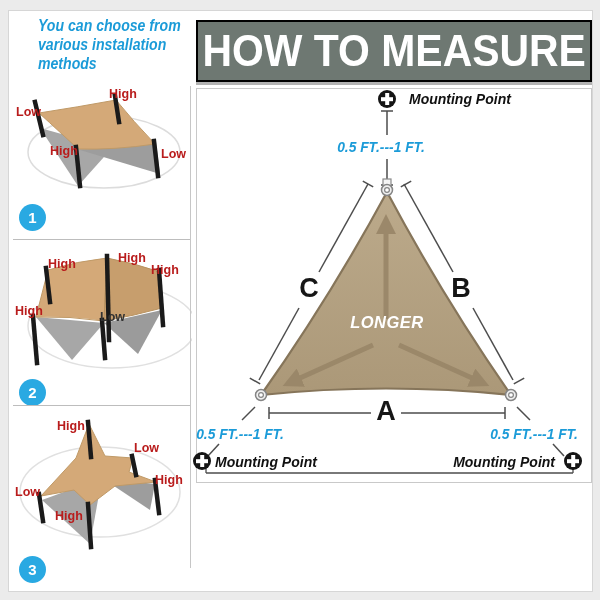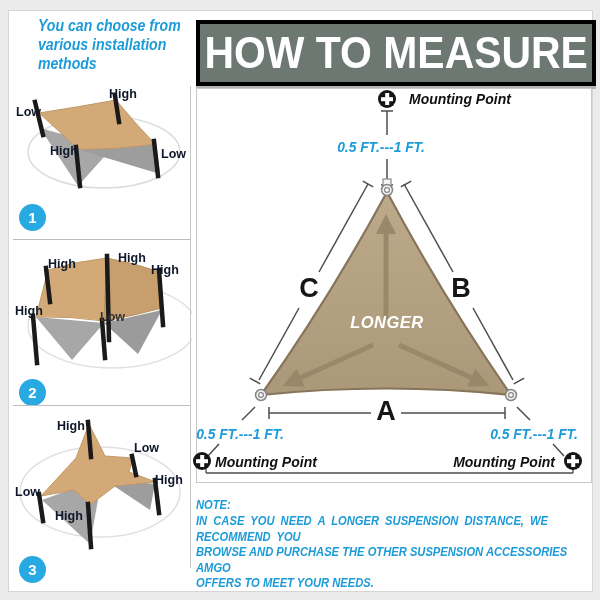--- a/index.html
+++ b/index.html
@@ -4,28 +4,28 @@
 <style>
   html,body{margin:0;padding:0;}
   #stage{position:relative;width:600px;height:600px;background:#ebebeb;
          font-family:"Liberation Sans","DejaVu Sans",sans-serif;overflow:hidden;}
   #card{position:absolute;left:8px;top:10px;width:583px;height:580px;background:#ffffff;
         border:1px solid #d6d6d6;}
   .abs{position:absolute;}
   
   #intro{left:38px;top:16px;width:175px;font-size:16px;font-weight:bold;font-style:italic;
          color:var(--accent);line-height:19px;transform:scaleX(.88);transform-origin:left top;}
-  .hl-label{position:absolute;font-size:12.5px;font-weight:bold;color:#0f172a;white-space:nowrap;}
+  .hl-label{position:absolute;font-size:12.5px;font-weight:bold;color:#b91c1c;white-space:nowrap;}
   .badge{position:absolute;left:19px;width:27px;height:27px;border-radius:50%;background:#29a9e2;
          color:#fff;font-weight:bold;font-size:15px;display:flex;align-items:center;justify-content:center;}
   .hdivider{position:absolute;left:13px;width:177px;height:1px;background:#bdbdbd;}
   #vdivider{position:absolute;left:190px;top:86px;width:1px;height:482px;background:#c6c6c6;}
   
   #titlebar{left:196px;top:20px;width:392px;height:58px;background:var(--titlebg);
-            border:4px solid #000000;box-shadow:0 3px 0 #b3b3b3;
+            border:2px solid #000000;box-shadow:0 3px 0 #b3b3b3;
             display:flex;align-items:center;justify-content:center;}
   #titlebar span{color:#ffffff;font-weight:bold;font-size:44px;letter-spacing:0px;
                  transform:scaleX(.93);white-space:nowrap;}
   
   #mainbox{left:196px;top:88px;width:394px;height:393px;border:1px solid #c9c9c9;background:#fff;}
   #diagram-svg{position:absolute;left:0;top:0;overflow:visible;}
   .dlabel{position:absolute;white-space:nowrap;}
   .mount-label{font-size:14px;font-weight:bold;font-style:italic;color:#111;}
   .dist-label{font-size:15px;font-weight:bold;font-style:italic;color:var(--accent);
               width:106px;text-align:center;transform:scaleX(.92);}
@@ -221,21 +221,13 @@
 
     <span class="dlabel dist-label" style="left:-10px;top:336px;">0.5 FT.---1 FT.</span>
     <span class="dlabel dist-label" style="left:284px;top:336px;">0.5 FT.---1 FT.</span>
 
     <span class="screw" style="left:-4px;top:363px;"></span>
     <span class="dlabel mount-label" style="left:18px;top:365px;">Mounting Point</span>
     <span class="dlabel mount-label" style="left:230px;top:365px;width:128px;text-align:right;">Mounting Point</span>
     <span class="screw" style="left:367px;top:363px;"></span>
   </div>
 
-  <div class="abs" id="note">
-    <div class="inner">
-      <div id="note-heading">NOTE:</div>
-      <div class="note-line">IN CASE YOU NEED A LONGER SUSPENSION DISTANCE, WE RECOMMEND YOU</div>
-      <div class="note-line">BROWSE AND PURCHASE THE OTHER SUSPENSION ACCESSORIES AMGO</div>
-      <div class="note-line">OFFERS TO MEET YOUR NEEDS.</div>
-    </div>
-  </div>
 </div>
 
 </body></html>

